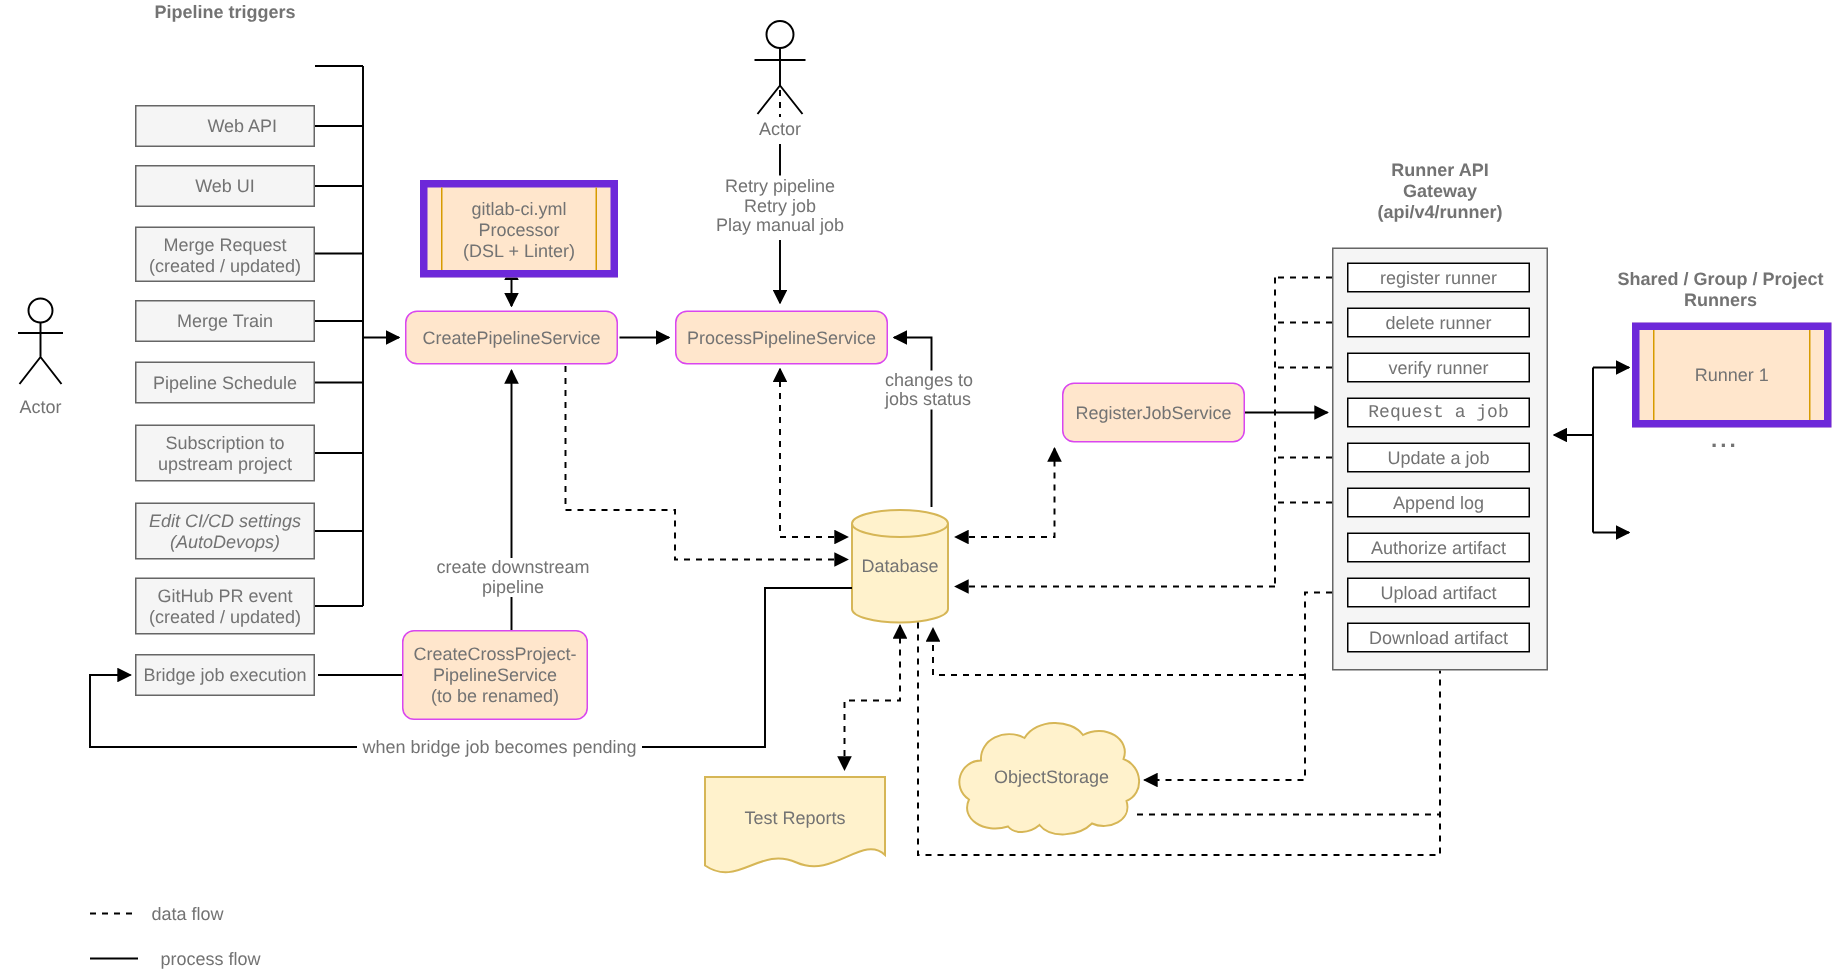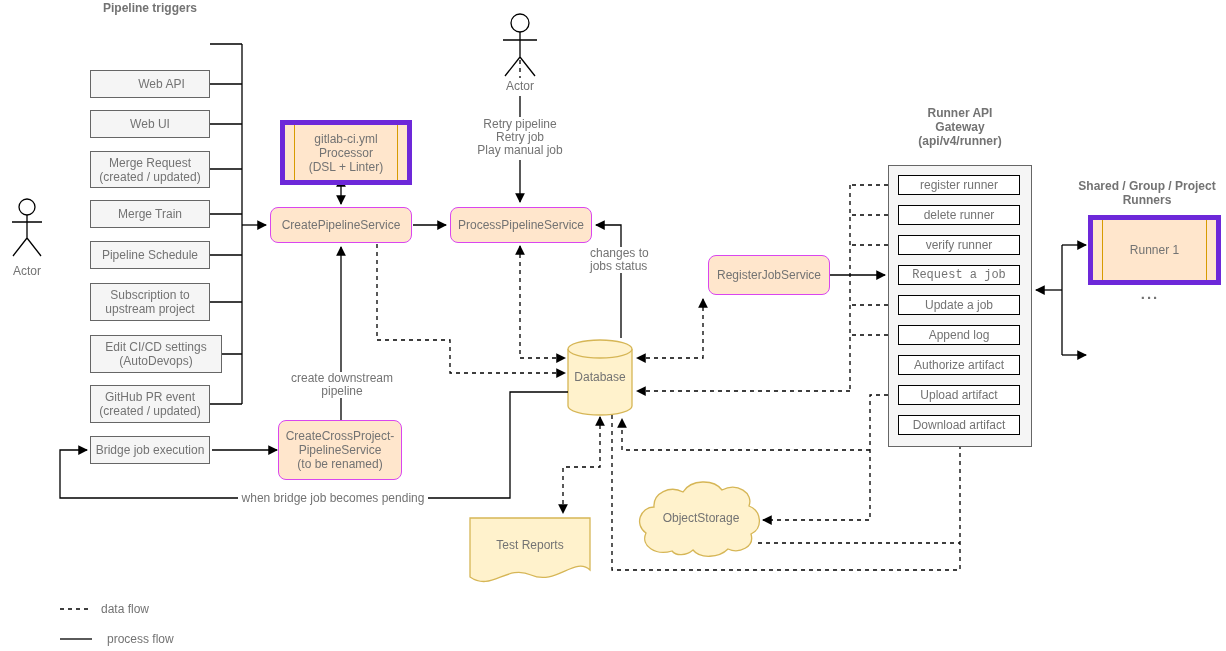--- a/index.html
+++ b/index.html
@@ -95,21 +95,21 @@
 
   <div class="lbl center bold abs" style="left:90px;top:2px;width:120px;">Pipeline triggers</div>
   <div class="abs node trigger" style="left:90px;top:70px;width:120px;height:28px;padding-left:23px;">Web API</div>
   <div class="abs node trigger" style="left:90px;top:110px;width:120px;height:28px;">Web UI</div>
   <div class="abs node trigger" style="left:90px;top:151px;width:120px;height:37px;">Merge Request
 (created / updated)</div>
   <div class="abs node trigger" style="left:90px;top:200px;width:120px;height:28px;text-align:center;">Merge Train</div>
   <div class="abs node trigger" style="left:90px;top:241px;width:120px;height:28px;">Pipeline Schedule</div>
   <div class="abs node trigger" style="left:90px;top:283px;width:120px;height:38px;">Subscription to
 upstream project</div>
-  <div class="abs node trigger" style="left:90px;top:335px;width:132px;height:38px;">Edit CI/CD settings
+  <div class="abs node trigger" style="left:90px;top:335px;width:120px;height:38px;font-style:italic;">Edit CI/CD settings
 (AutoDevops)</div>
   <div class="abs node trigger" style="left:90px;top:385px;width:120px;height:38px;">GitHub PR event
 (created / updated)</div>
   <div class="abs node trigger" style="left:90px;top:436px;width:120px;height:28px;">Bridge job execution</div>
 
   <div class="lbl center abs" style="left:2px;top:265px;width:50px;">Actor</div>
   <div class="lbl center abs" style="left:495px;top:80px;width:50px;">Actor</div>
   <div class="lbl center whitebg abs" style="left:477px;top:118px;width:86px;">Retry pipeline
 Retry job
 Play manual job</div>
@@ -117,21 +117,21 @@
   <div class="component node" style="left:280px;top:120px;width:122px;height:55px;">
     <i class="cbar l"></i>
     <i class="cbar r"></i>
     <span>gitlab-ci.yml
 Processor
 (DSL + Linter)</span>
   </div>
   <div class="abs node service" style="left:270px;top:207px;width:142px;height:36px;">CreatePipelineService</div>
   <div class="abs node service" style="left:450px;top:207px;width:142px;height:36px;">ProcessPipelineService</div>
   <div class="abs node service" style="left:708px;top:255px;width:122px;height:40px;">RegisterJobService</div>
-  <div class="abs node service" style="left:278px;top:420px;width:124px;height:60px;">CreateCrossProject-
+  <div class="abs node service" style="left:268px;top:420px;width:124px;height:60px;">CreateCrossProject-
 PipelineService
 (to be renamed)</div>
 
   <div class="lbl center whitebg abs" style="left:286px;top:372px;width:112px;">create downstream
 pipeline</div>
   <div class="lbl whitebg abs" style="left:590px;top:247px;width:66px;">changes to
 jobs status</div>
   <div class="lbl center whitebg abs" style="left:238px;top:492px;width:190px;">when bridge job becomes pending</div>
 
   <div class="lbl center abs" style="left:568px;top:371px;width:64px;">Database</div>

